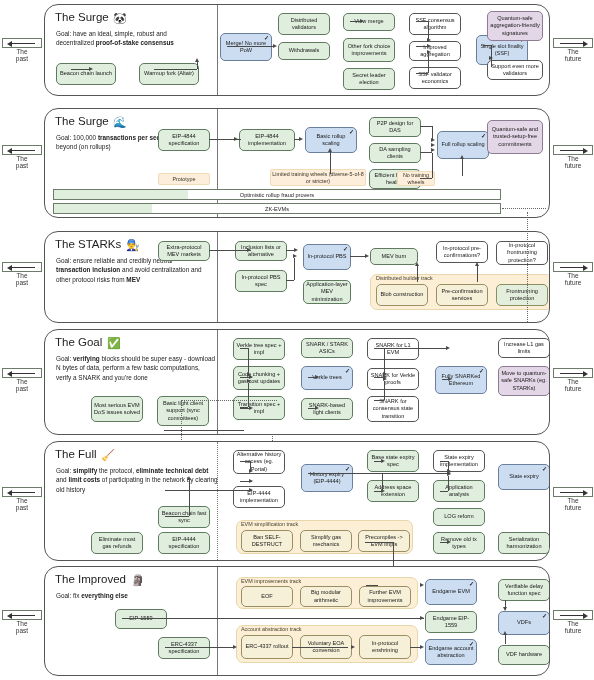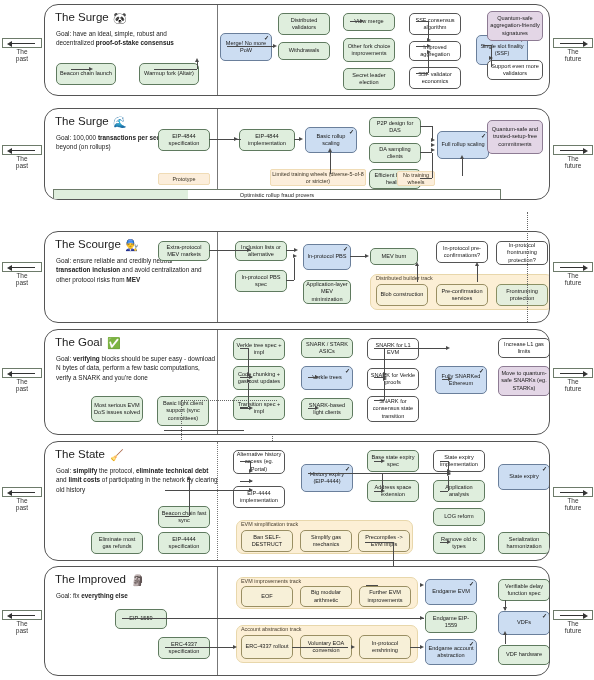--- a/index.html
+++ b/index.html
@@ -188,21 +188,21 @@
   <div class="ar r" style="left:427px;top:38px;"></div>
   <div class="ln lnh" style="left:416px;top:46px;width:12px;"></div>
   <div class="ar r" style="left:427px;top:43.5px;"></div>
   <div class="ln lnh" style="left:416px;top:73px;width:12px;"></div>
   <div class="ln lnv" style="left:428px;top:53px;height:20px;"></div>
   <div class="ar r" style="left:427px;top:50px;"></div>
   <div class="ln lnh" style="left:483px;top:45px;width:8px;"></div>
   <div class="ln lnv" style="left:491px;top:45px;height:22px;"></div>
   <div class="ar d" style="left:488.5px;top:56px;transform:rotate(-90deg);"></div>
 
-  <div class="section" style="left:44px;top:108px;width:506px;height:92px;">
+  <div class="section" style="left:44px;top:108px;width:506px;height:110px;">
     <div class="divider" style="left:172px;"></div>
     <div class="sec-title" style="left:10px;top:6px;">
       <span>The Surge</span><span class="sec-emoji">🌊</span>
     </div>
     <div class="sec-goal" style="left:11px;top:24px;width:150px;">Goal: 100,000 <b>transactions per second</b> and beyond (on rollups)</div>
 
     <div class="node green" style="left:113px;top:20px;width:52px;height:22px;">
         <span>EIP-4844 specification</span>
       </div>
     <div class="node green" style="left:194px;top:20px;width:56px;height:22px;">
@@ -266,21 +266,21 @@
   <div class="ar r" style="left:431px;top:143px;"></div>
   <div class="ln lnh" style="left:420px;top:178px;width:12px;"></div>
   <div class="ln lnv" style="left:432px;top:153px;height:25px;"></div>
   <div class="ar r" style="left:431px;top:148px;"></div>
   <div class="ln lnv" style="left:462px;top:158px;height:18px;"></div>
   <div class="ar u" style="left:459.5px;top:155px;"></div>
 
   <div class="section" style="left:44px;top:231px;width:506px;height:92px;">
     <div class="divider" style="left:172px;"></div>
     <div class="sec-title" style="left:10px;top:6px;">
-      <span>The Scourge</span><span class="sec-emoji">👨‍🔧</span>
+      <span>The STARKs</span><span class="sec-emoji">👨‍🔧</span>
     </div>
     <div class="sec-goal" style="left:11px;top:24px;width:152px;">Goal: ensure reliable and credibly neutral <b>transaction inclusion</b> and avoid centralization and other protocol risks from <b>MEV</b></div>
 
     <div class="node green" style="left:113px;top:9px;width:52px;height:20px;">
         <span>Extra-protocol MEV markets</span>
       </div>
     <div class="node green" style="left:190px;top:9px;width:52px;height:20px;">
         <span>Inclusion lists or alternative</span>
       </div>
     <div class="node green" style="left:190px;top:38px;width:52px;height:22px;">
@@ -421,21 +421,21 @@
   <div class="ln lnh" style="left:374px;top:400px;width:10px;"></div>
   <div class="ln lnv" style="left:384px;top:381px;height:19px;"></div>
   <div class="ar r" style="left:383px;top:377px;"></div>
   <div class="ln lnh" style="left:442px;top:379px;width:8px;"></div>
   <div class="ar r" style="left:448px;top:376.5px;"></div>
   <div class="ln lnh" style="left:164px;top:430px;width:80px;"></div>
 
   <div class="section" style="left:44px;top:441px;width:506px;height:120px;">
     <div class="divider dotted" style="left:172px;"></div>
     <div class="sec-title" style="left:10px;top:6px;">
-      <span>The State</span><span class="sec-emoji">🧹</span>
+      <span>The Full</span><span class="sec-emoji">🧹</span>
     </div>
     <div class="sec-goal" style="left:11px;top:24px;width:162px;">Goal: <b>simplify</b> the protocol, <b>eliminate technical debt</b> and <b>limit costs</b> of participating in the network by clearing old history</div>
 
     <div class="node green" style="left:46px;top:90px;width:52px;height:22px;">
         <span>Eliminate most gas refunds</span>
       </div>
     <div class="node green" style="left:113px;top:64px;width:52px;height:22px;">
         <span>Beacon chain fast sync</span>
       </div>
     <div class="node green" style="left:113px;top:90px;width:52px;height:22px;">

